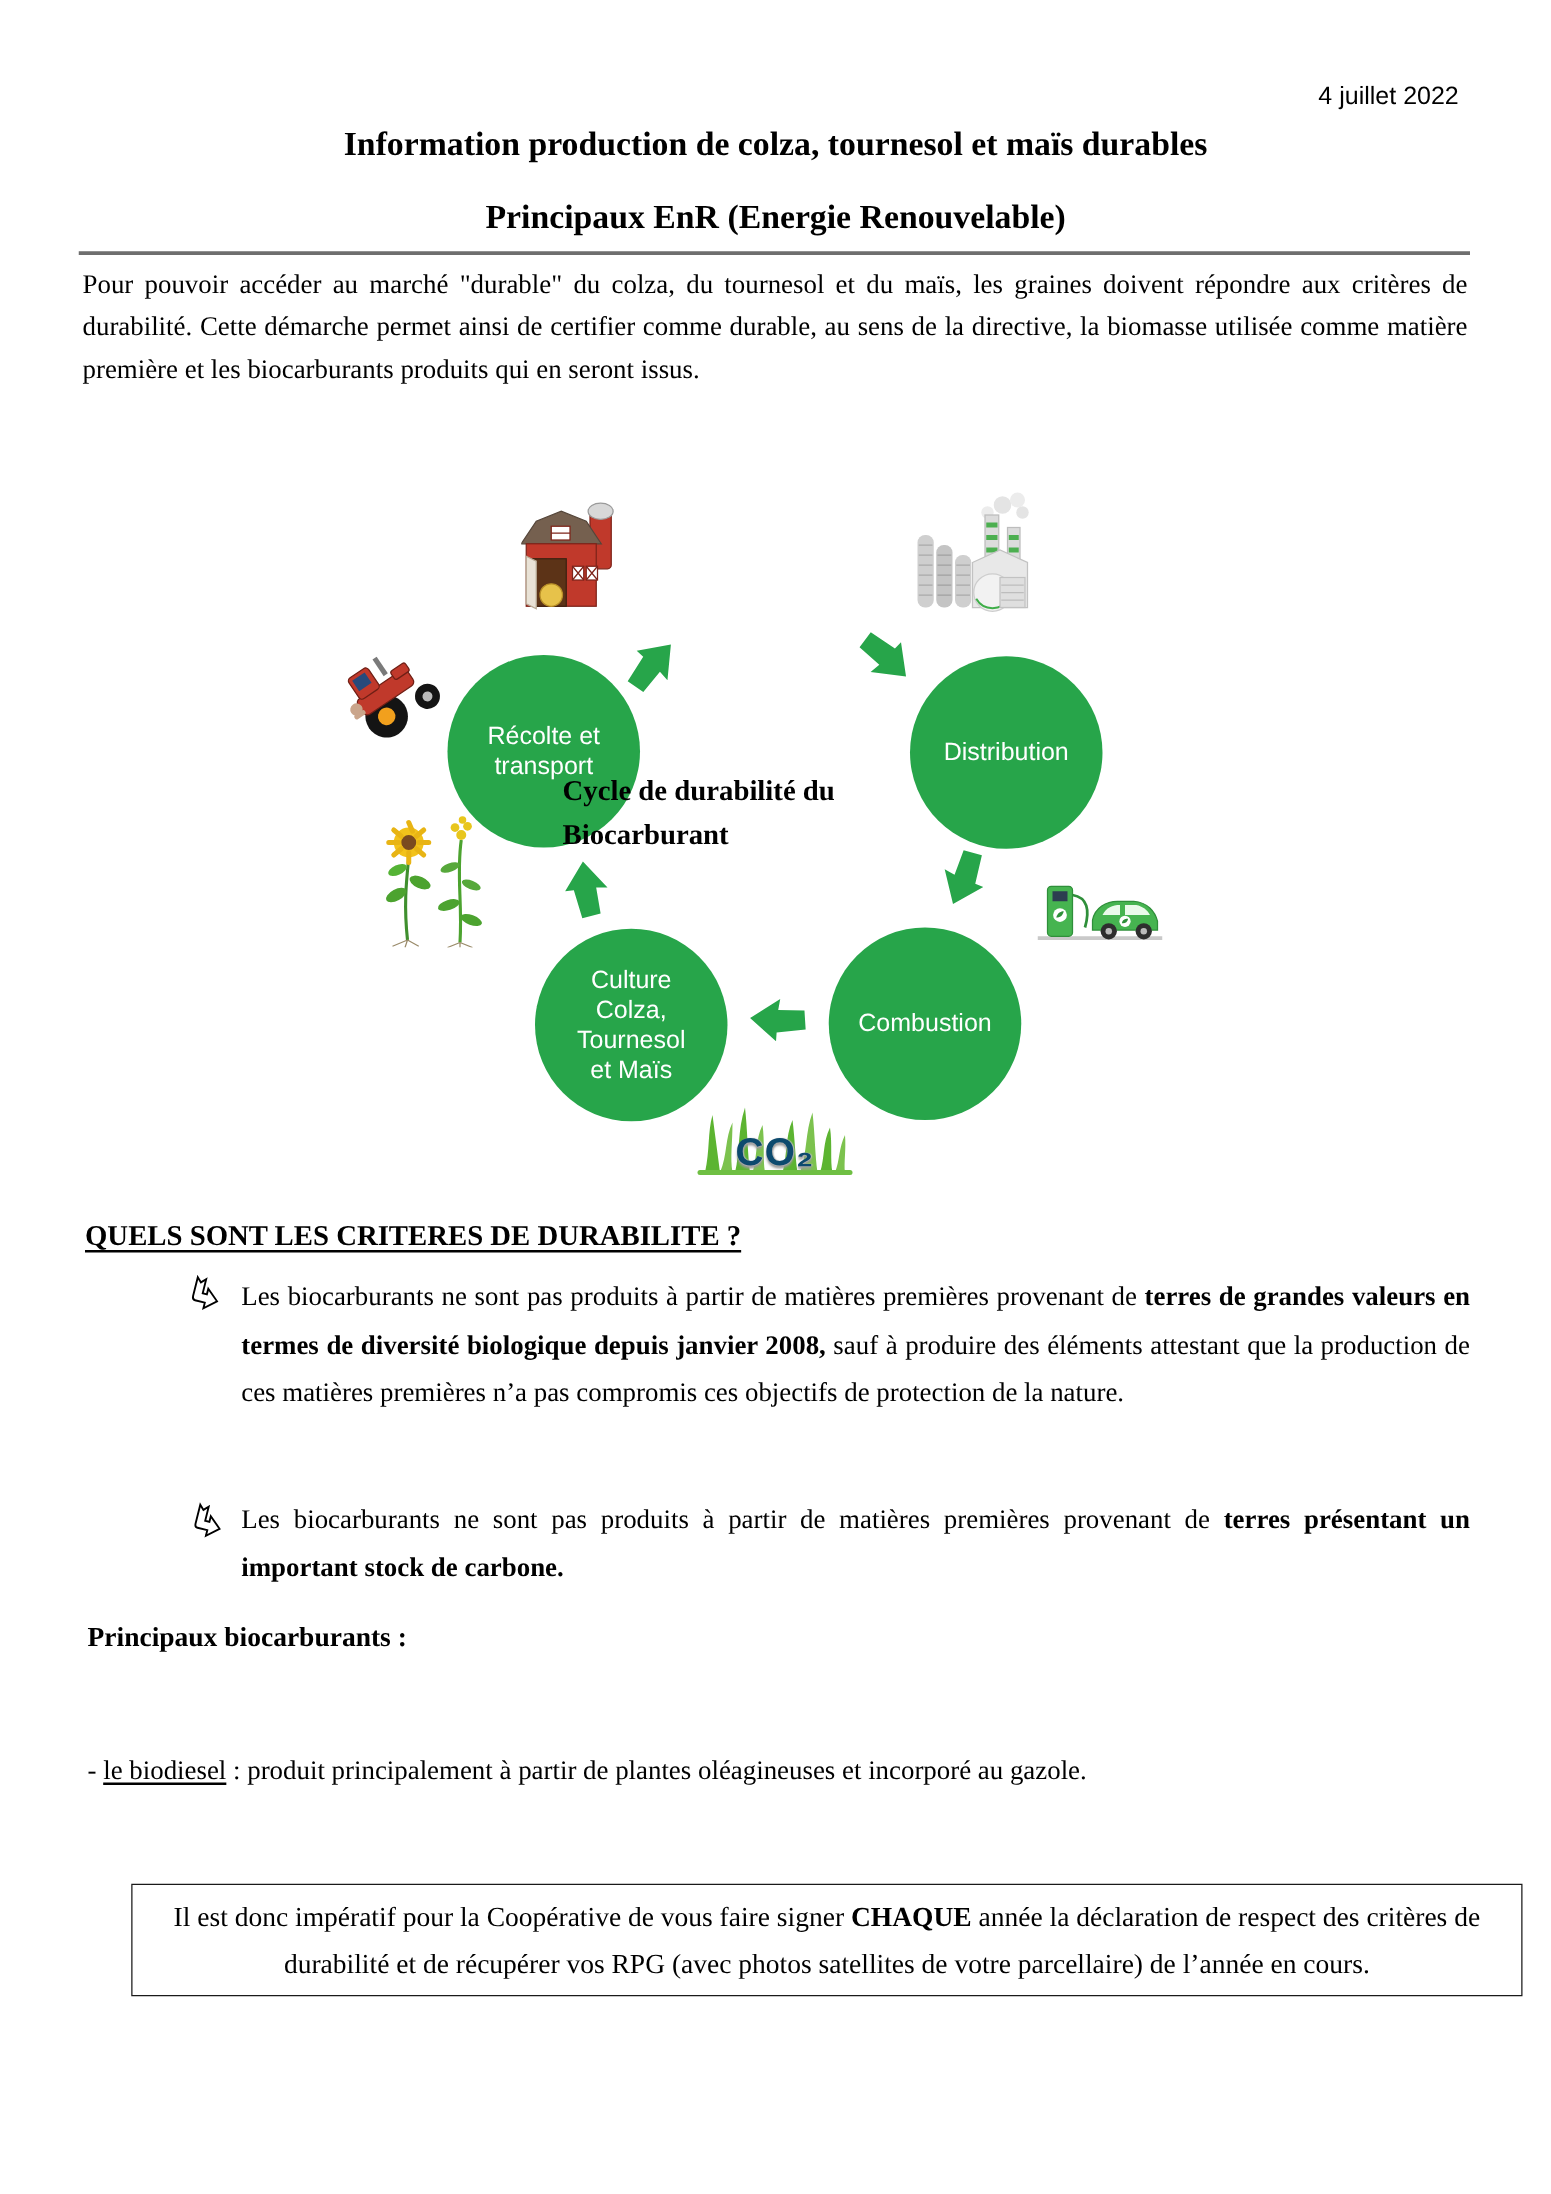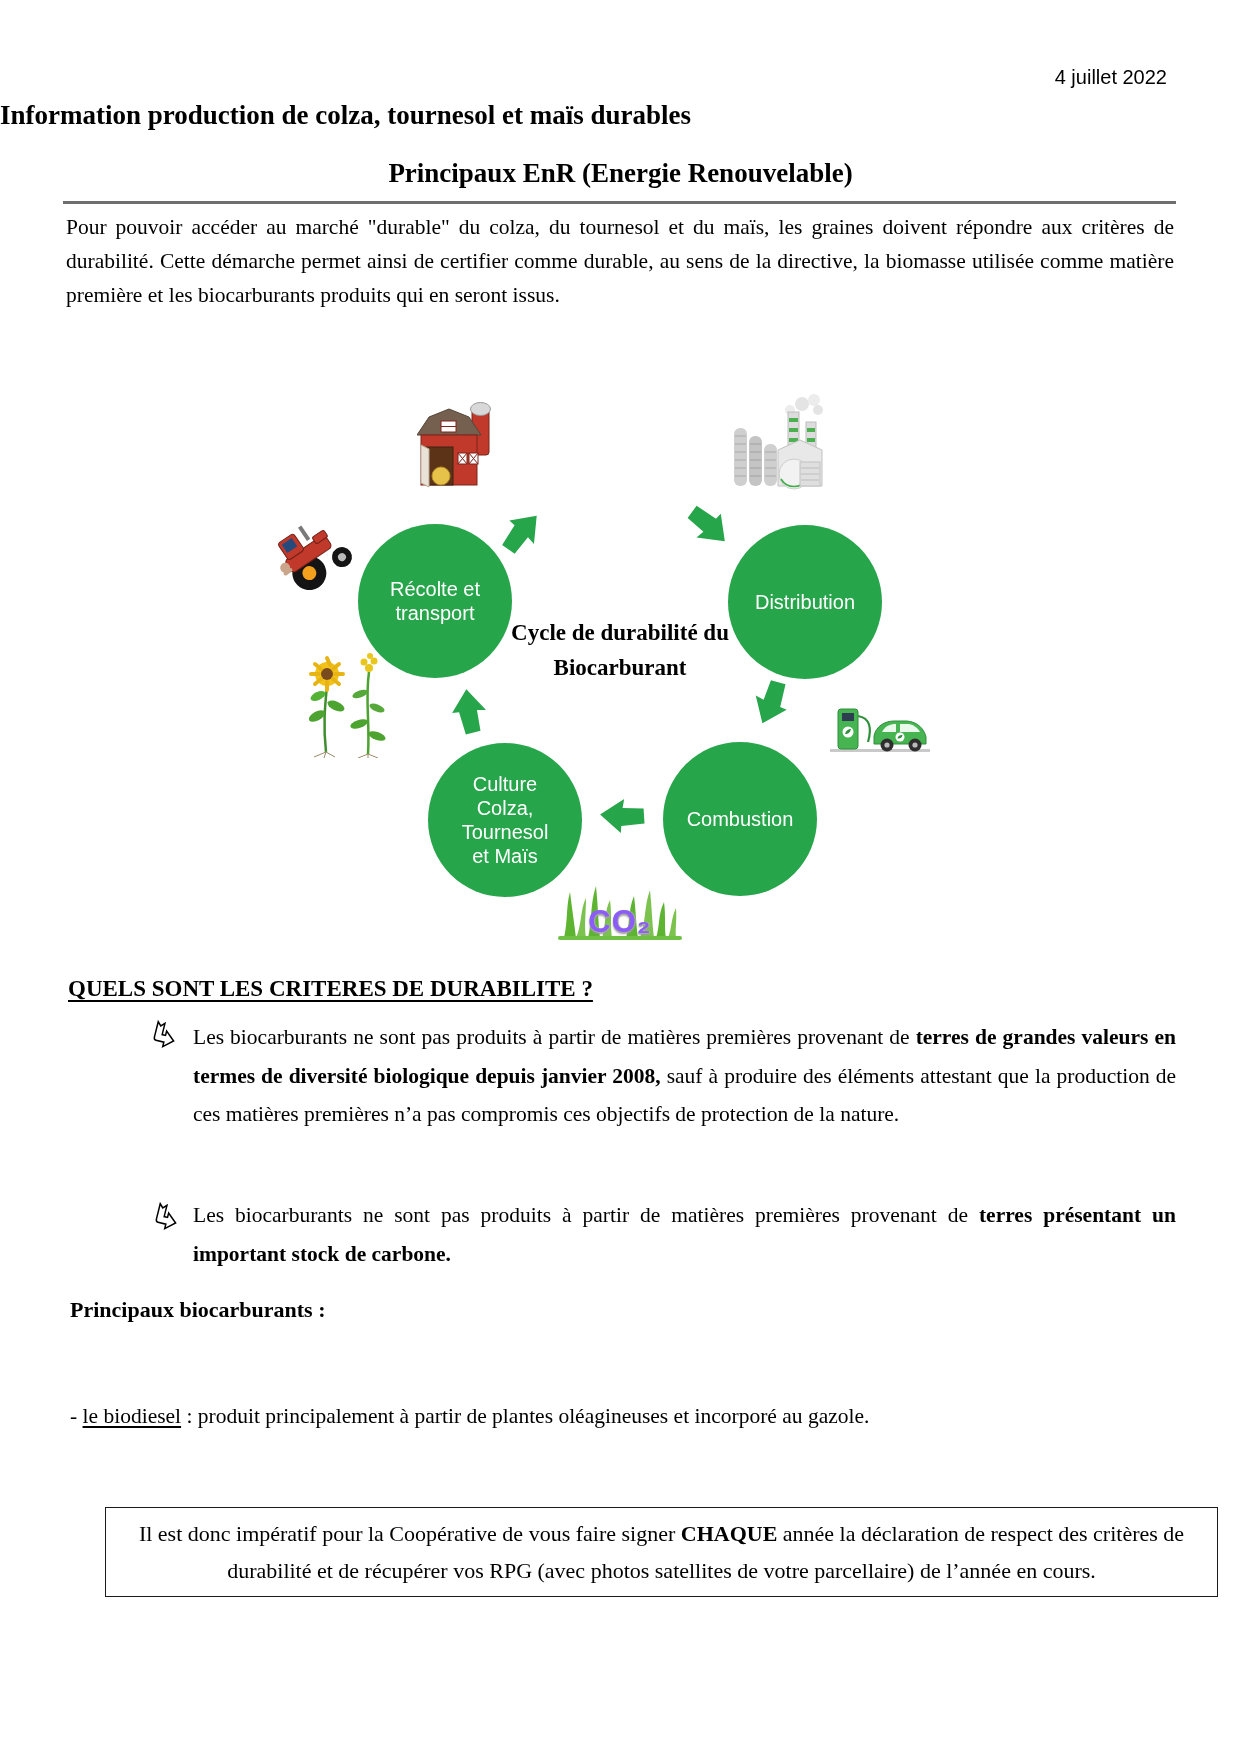--- a/index.html
+++ b/index.html
@@ -2,35 +2,35 @@
 <html style="--green: #27a54a; --green-bright: #46b450; --grass-green: #5cb431; --barn-red: #c0392b; --rule-gray: #6e6e6e;"><head>
 <meta charset="utf-8">
 <style>
   * { margin:0; padding:0; box-sizing:border-box; }
   html,body { background:#fff; }
   .page {
     position:relative; width:1241px; height:1739px; background:#fff;
     font-family:"Liberation Serif", serif; color:#000; overflow:hidden;
   }
   .date { position:absolute; top:66px; right:74px; font-family:"Liberation Sans", sans-serif; font-size:20px; }
-  .title { position:absolute; top:100px; left:0; width:100%; text-align:left; font-size:27px; font-weight:bold; }
+  .title { position:absolute; top:100px; left:0; width:100%; text-align:center; font-size:27px; font-weight:bold; }
   .subtitle { position:absolute; top:158px; left:0; width:100%; text-align:center; font-size:27px; font-weight:bold; }
   .rule { position:absolute; top:201px; left:63px; width:1113px; height:3px; background:var(--rule-gray,#6e6e6e); }
   .intro { position:absolute; top:210px; left:66px; width:1108px; font-size:21.5px; line-height:34px; text-align:justify; }
 
   
   .node { position:absolute; width:154px; height:154px; border-radius:50%;
     background:var(--green,#27a54a); color:#fff; display:flex; align-items:center; justify-content:center;
     font-family:"Liberation Sans", sans-serif; font-size:20px; line-height:24px; text-align:center; white-space:pre-line; }
-  .caption { position:absolute; left:450px; top:617px; width:340px; text-align:center; font-weight:bold; font-size:23px; line-height:32px; }
+  .caption { position:absolute; left:450px; top:617px; width:340px; text-align:left; font-weight:bold; font-size:23px; line-height:32px; }
   .caption .l2 { margin-top:3px; }
   .arrow { position:absolute; width:48px; height:38px; }
   .deco { position:absolute; }
   .co2label { position:absolute; left:556px; top:904px; width:128px; text-align:center;
-    font-family:"Liberation Sans", sans-serif; font-weight:bold; font-size:31px; color:#8b5cf6;
+    font-family:"Liberation Sans", sans-serif; font-weight:bold; font-size:31px; color:#0c4a6e;
     text-shadow:0 1px 0 #aaa, 0 2px 2px #999, 1px 0 1px #bbb; letter-spacing:1px; }
 
   .crit-heading { position:absolute; top:976px; left:68px; font-size:23px; font-weight:bold; text-decoration:underline; text-underline-offset:4px; }
   .bullet-glyph { position:absolute; width:28px; height:30px; }
   .bullet-text { position:absolute; left:193px; width:983px; font-size:21.5px; line-height:38.5px; text-align:justify; }
   .bold { font-weight:bold; }
   .fuels-heading { position:absolute; top:1297px; left:70px; font-size:22px; font-weight:bold; }
   .fuel-item { position:absolute; left:70px; font-size:21.5px; }
   .fuel-item .term { text-decoration:underline; text-underline-offset:3px; }
   .notice { position:absolute; left:63px; top:1507px; width:1113px; border:1.5px solid #1a1a1a;

